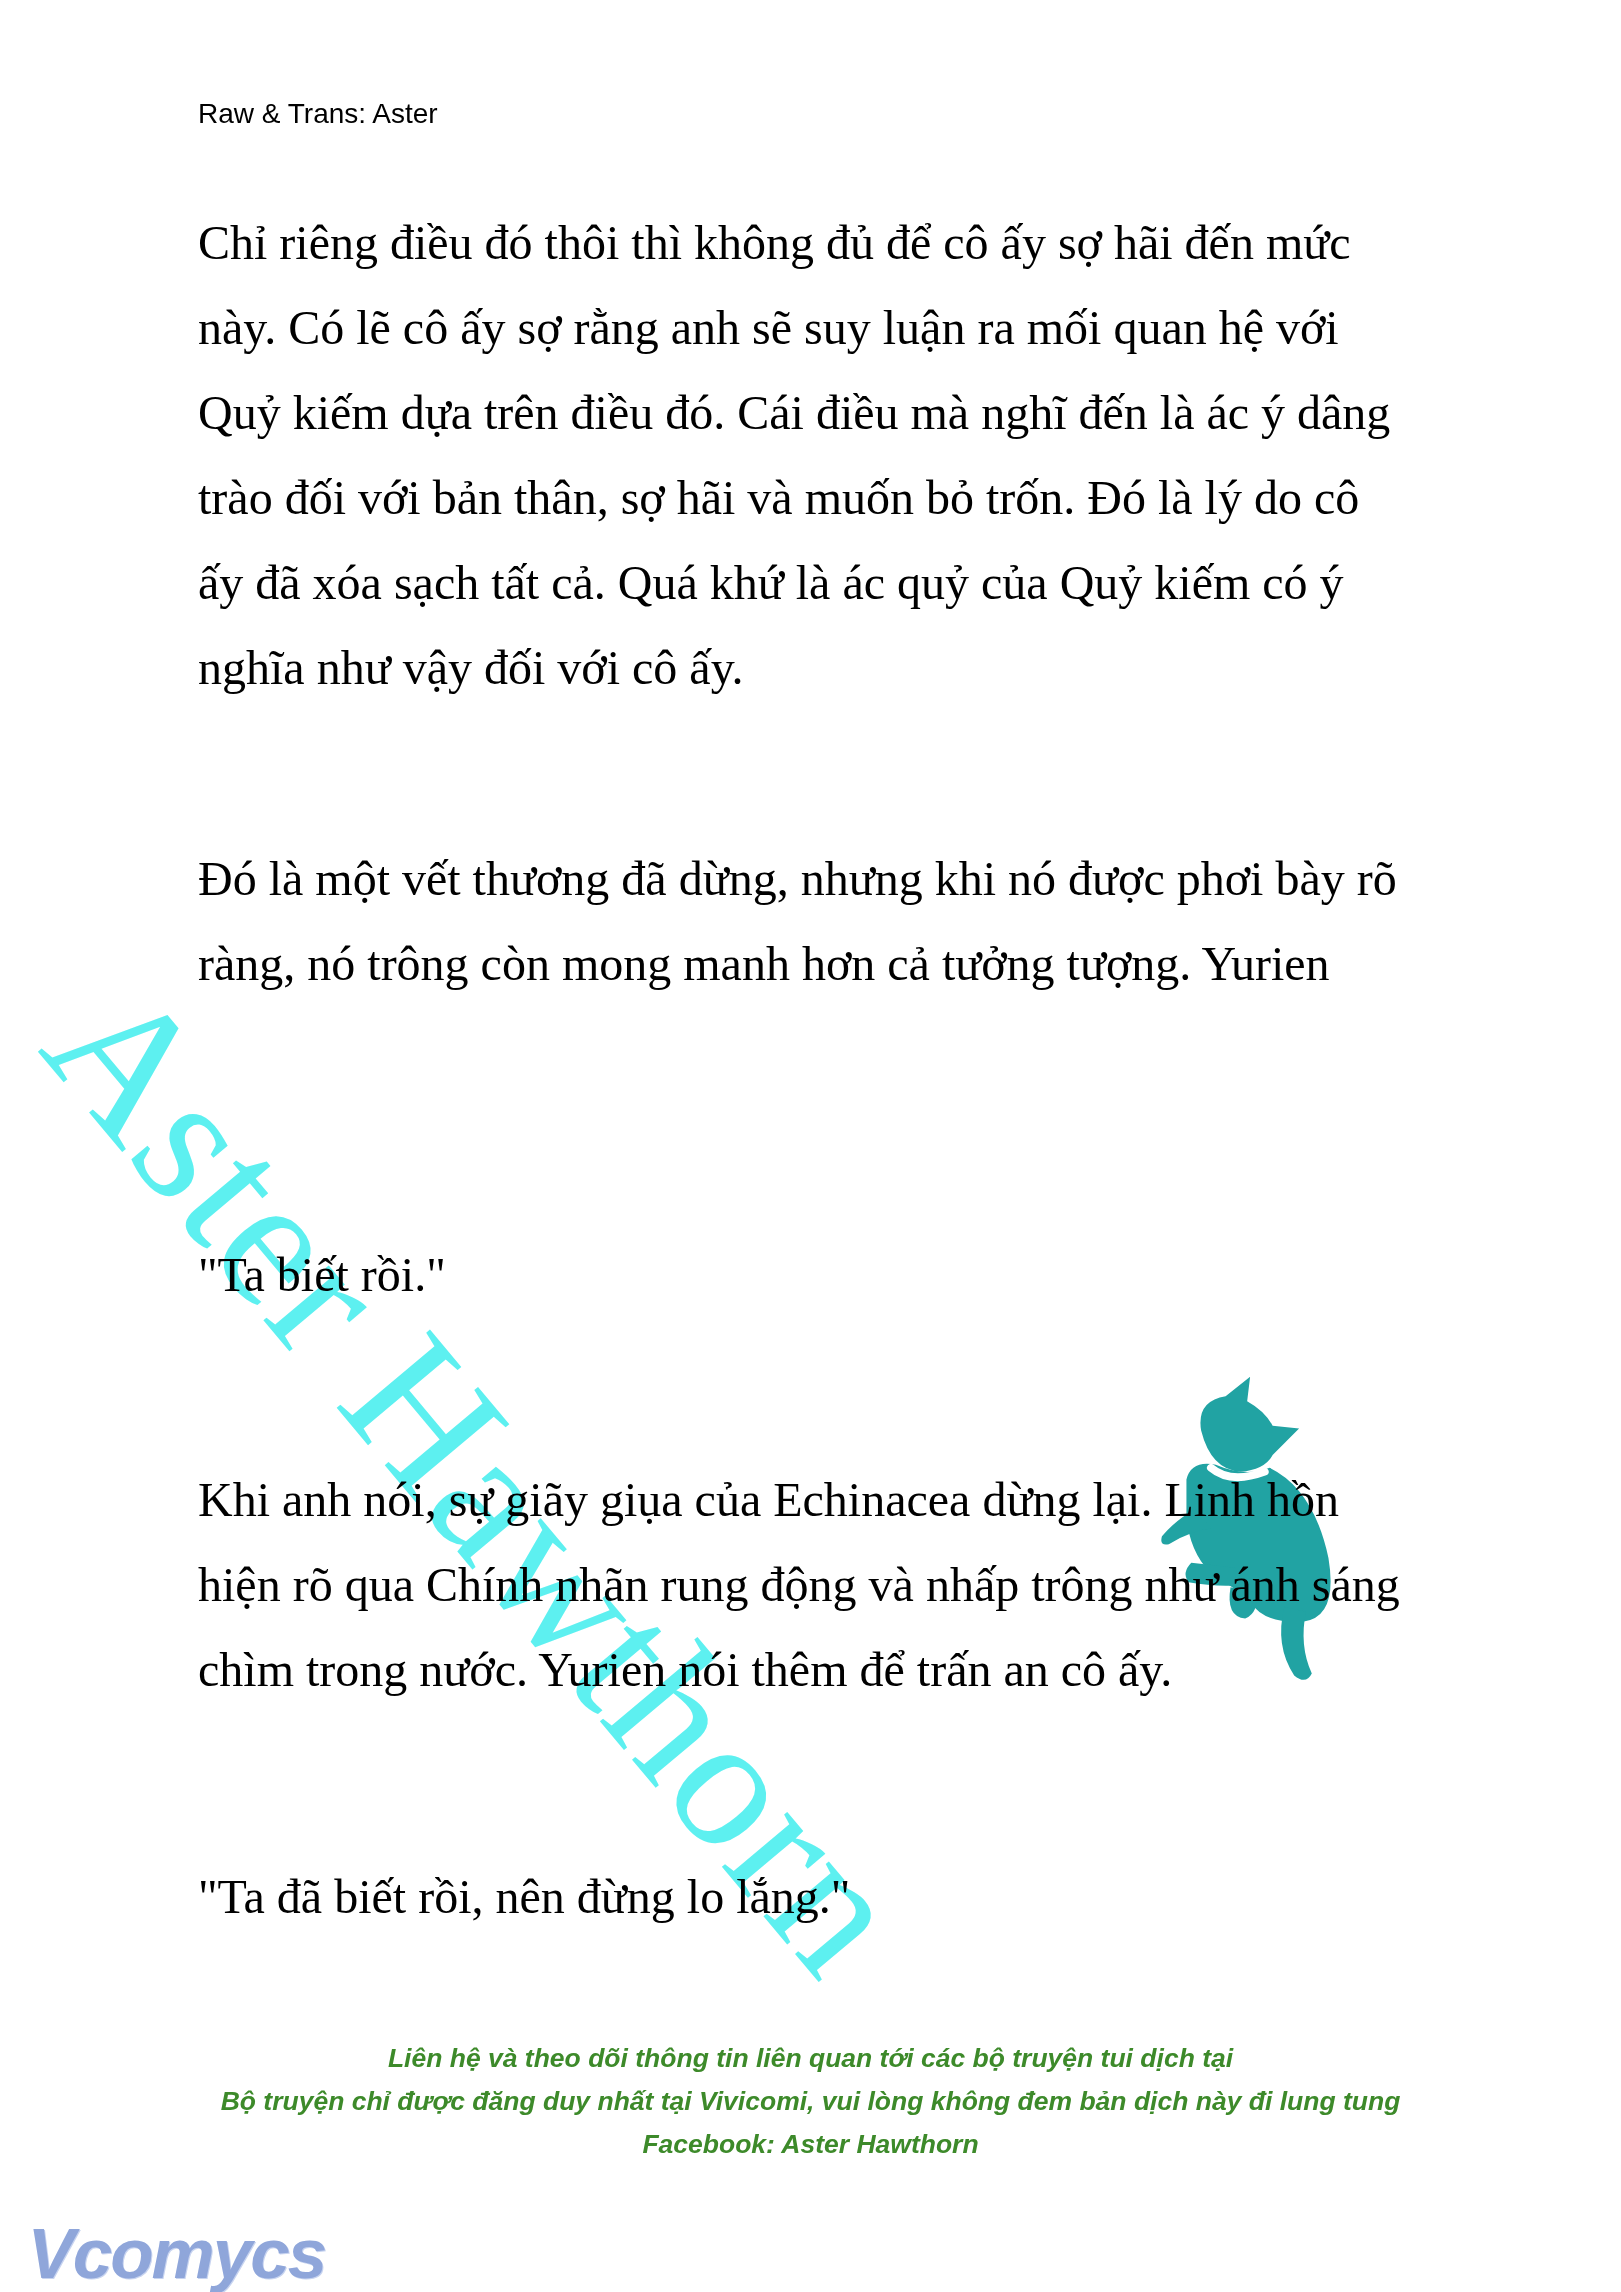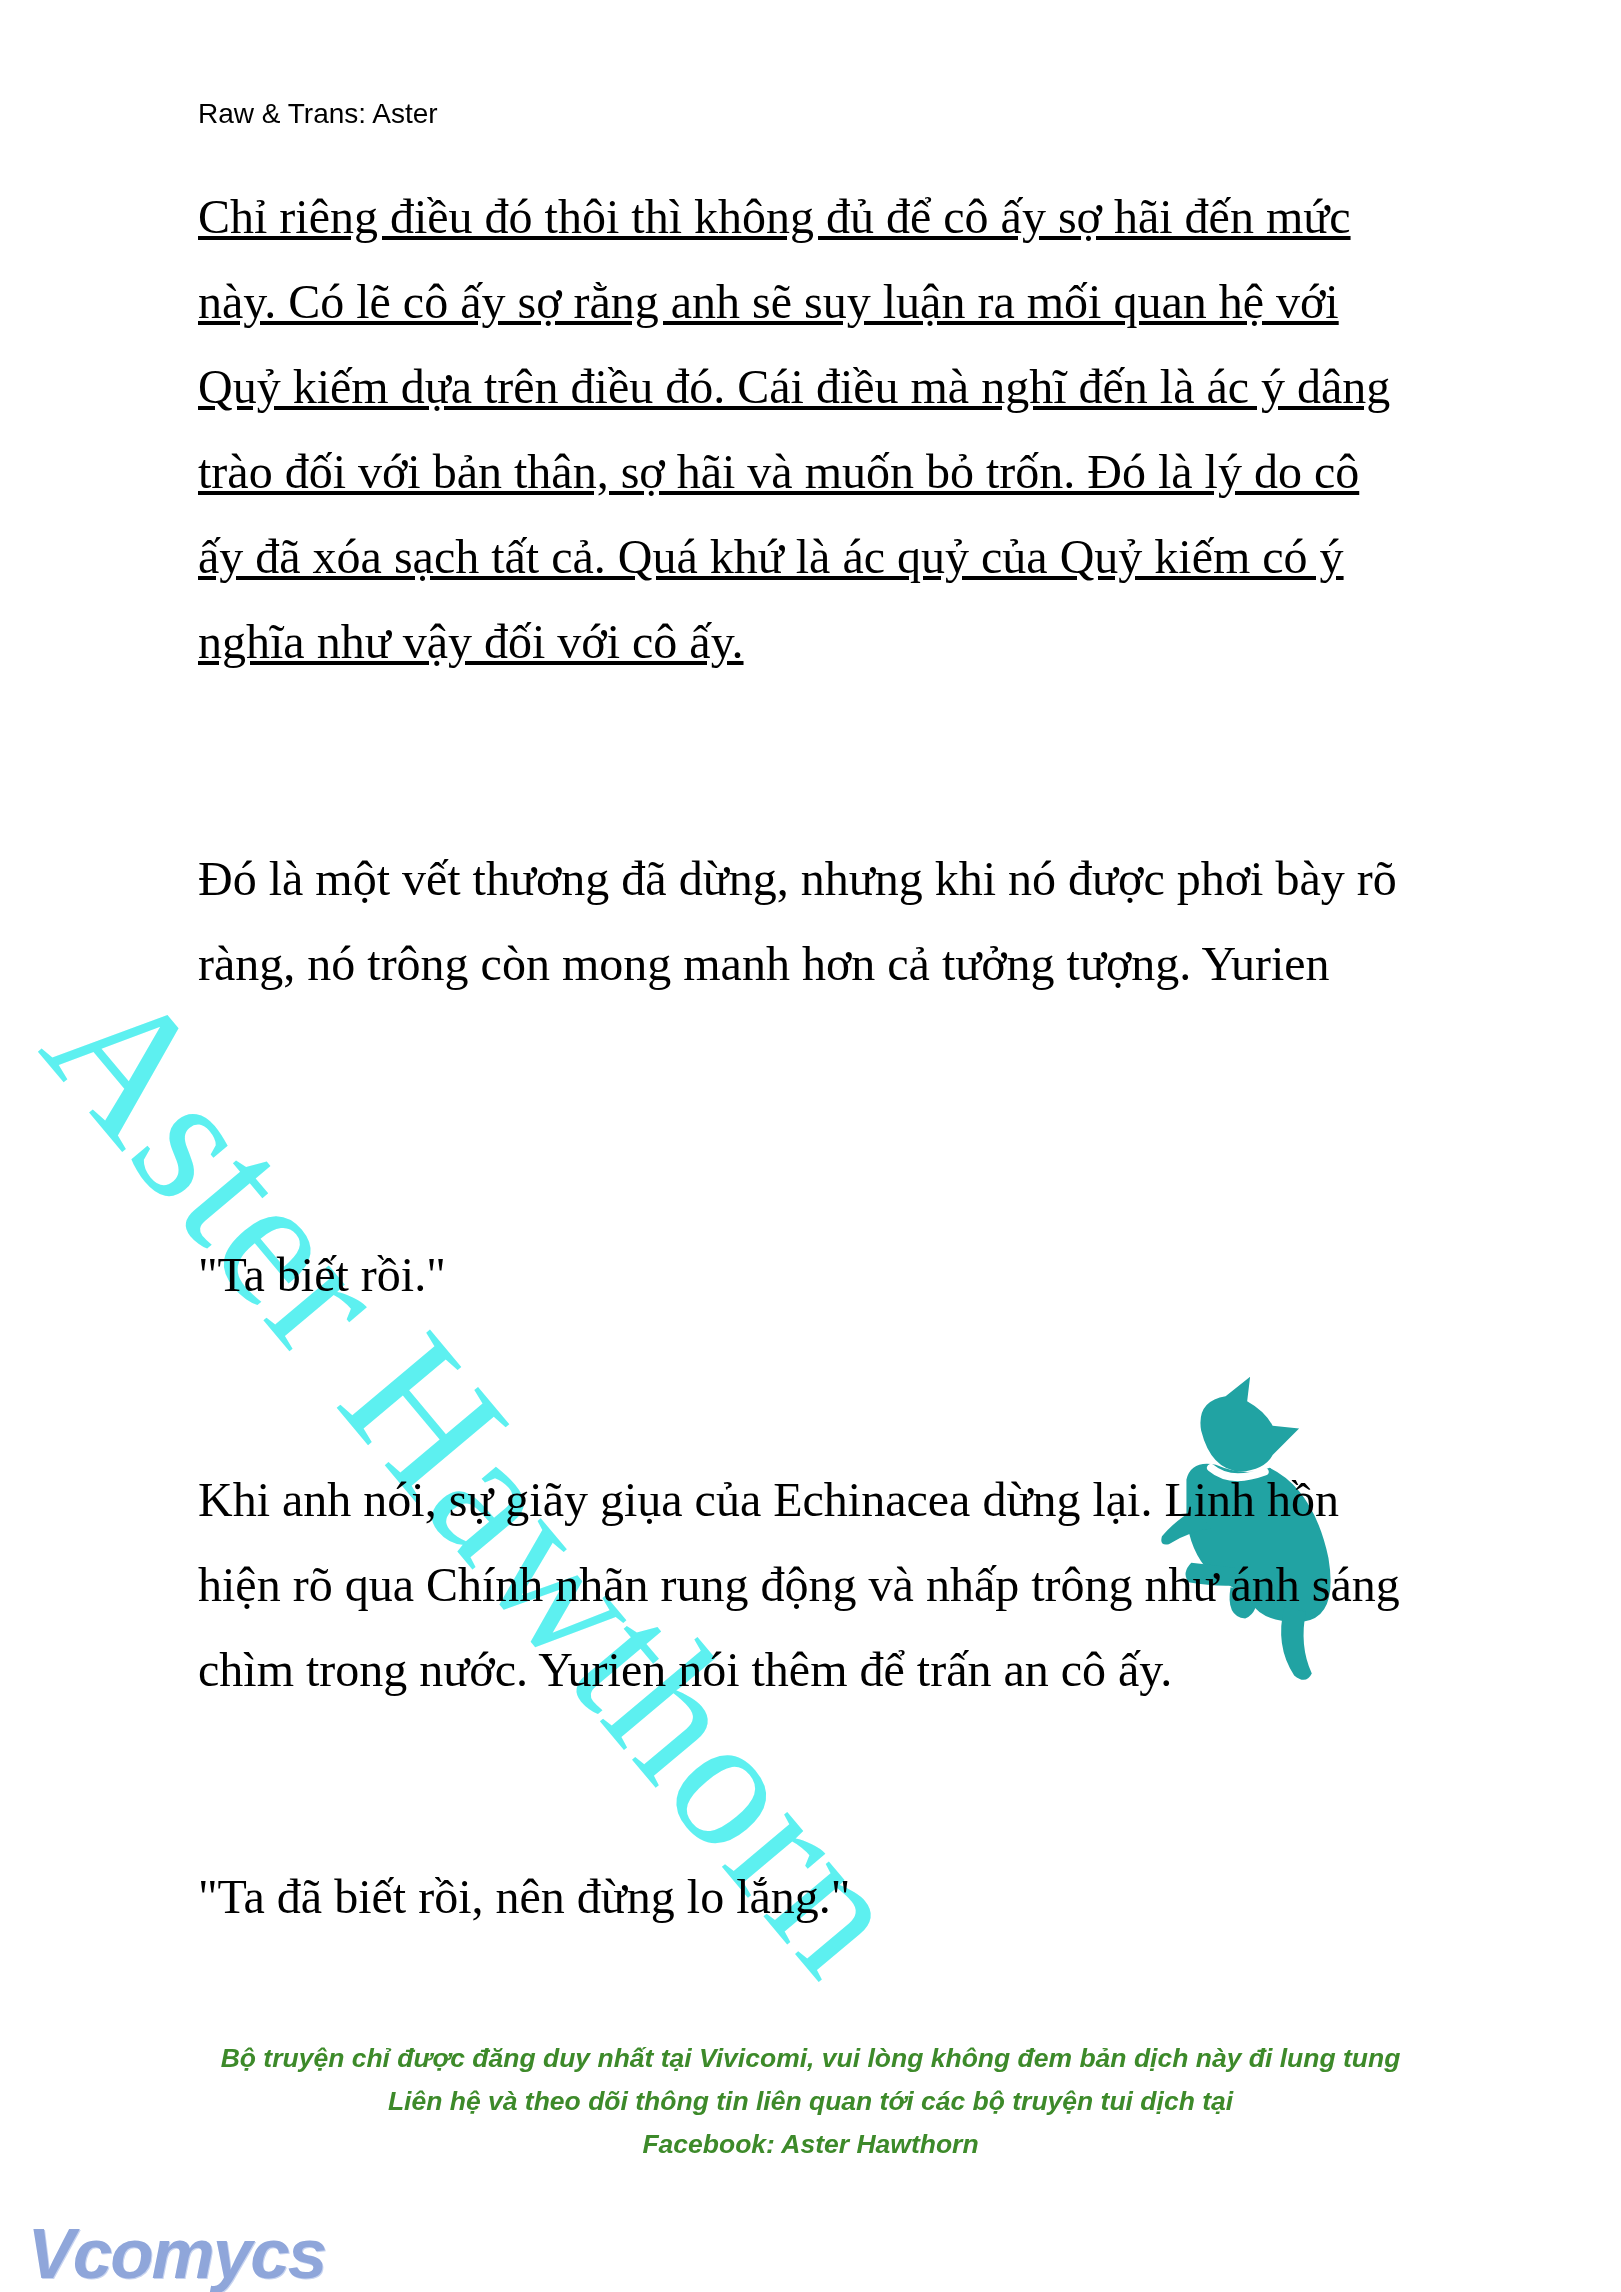--- a/index.html
+++ b/index.html
@@ -57,21 +57,21 @@
     <path d="M75 230 Q70 260 90 262 Q105 255 100 235 Z"></path>
 
     <path d="M130 250 Q120 290 140 320 Q152 330 158 318 Q145 290 152 255 Z"></path>
   </g>
   <path d="M55 108 Q75 125 110 112" stroke="#ffffff" stroke-width="8" fill="none" stroke-linecap="round"></path>
 </svg>
 
 <div class="text-layer">
   <div class="header">Raw &amp; Trans: Aster</div>
 
-  <div class="para" style="top:174px;text-decoration:underline;">
+  <div class="para" style="top:200px;">
     <span class="line">Chỉ riêng điều đó thôi thì không đủ để cô ấy sợ hãi đến mức</span>
     <span class="line">này. Có lẽ cô ấy sợ rằng anh sẽ suy luận ra mối quan hệ với</span>
     <span class="line">Quỷ kiếm dựa trên điều đó. Cái điều mà nghĩ đến là ác ý dâng</span>
     <span class="line">trào đối với bản thân, sợ hãi và muốn bỏ trốn. Đó là lý do cô</span>
     <span class="line">ấy đã xóa sạch tất cả. Quá khứ là ác quỷ của Quỷ kiếm có ý</span>
     <span class="line">nghĩa như vậy đối với cô ấy.</span>
   </div>
 
   <div class="para" style="top:836px;">
     <span class="line">Đó là một vết thương đã dừng, nhưng khi nó được phơi bày rõ</span>
@@ -87,21 +87,21 @@
     <span class="line">hiện rõ qua Chính nhãn rung động và nhấp trông như ánh sáng</span>
     <span class="line">chìm trong nước. Yurien nói thêm để trấn an cô ấy.</span>
   </div>
 
   <div class="para" style="top:1854px;">
     <span class="line">"Ta đã biết rồi, nên đừng lo lắng."</span>
   </div>
 </div>
 
 <div class="footer">
+  <span class="fline">Liên hệ và theo dõi thông tin liên quan tới các bộ truyện tui dịch tại</span>
   <span class="fline">Bộ truyện chỉ được đăng duy nhất tại Vivicomi, vui lòng không đem bản dịch này đi lung tung</span>
-  <span class="fline">Liên hệ và theo dõi thông tin liên quan tới các bộ truyện tui dịch tại</span>
   <span class="fline">Facebook: Aster Hawthorn</span>
 </div>
 
 <div class="logo">
   <span class="logo-text">Vcomycs</span>
 </div>
 
 
 </body></html>

